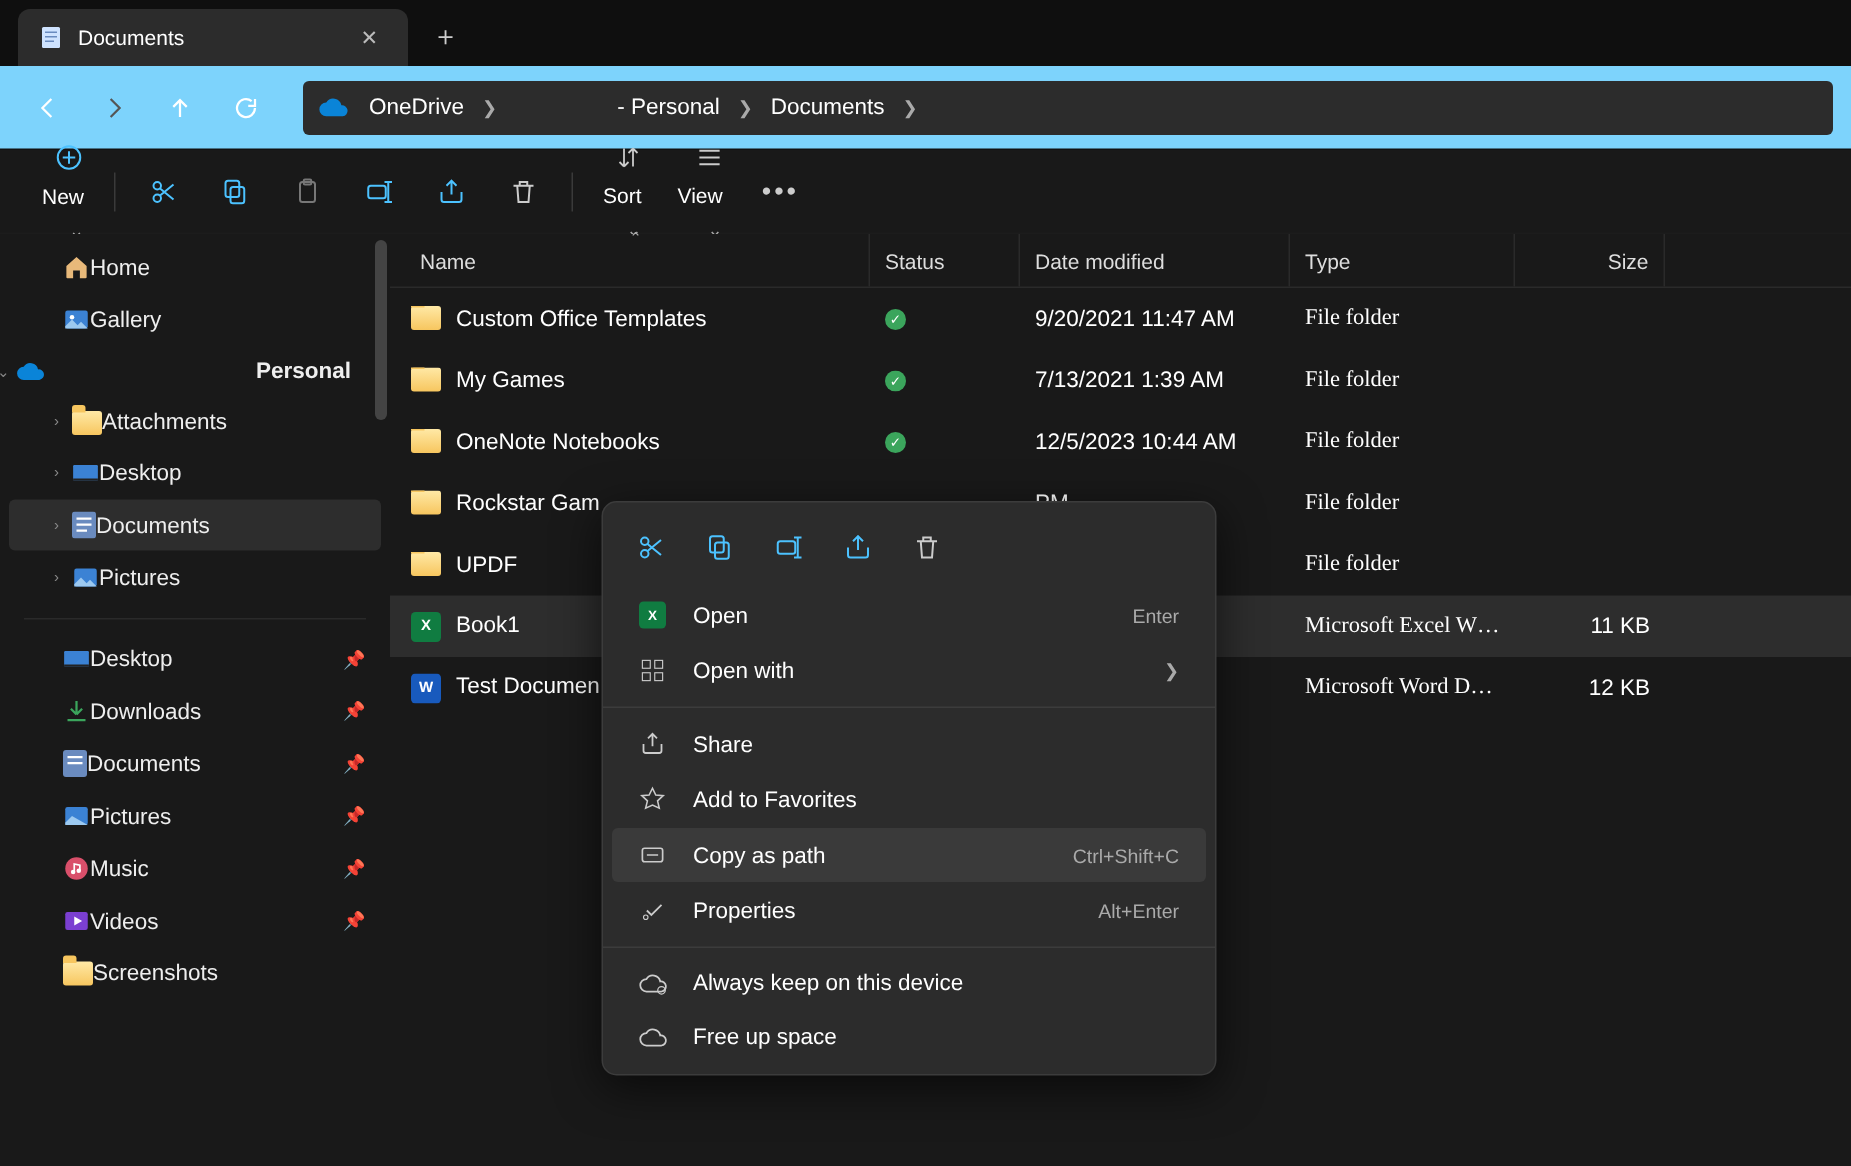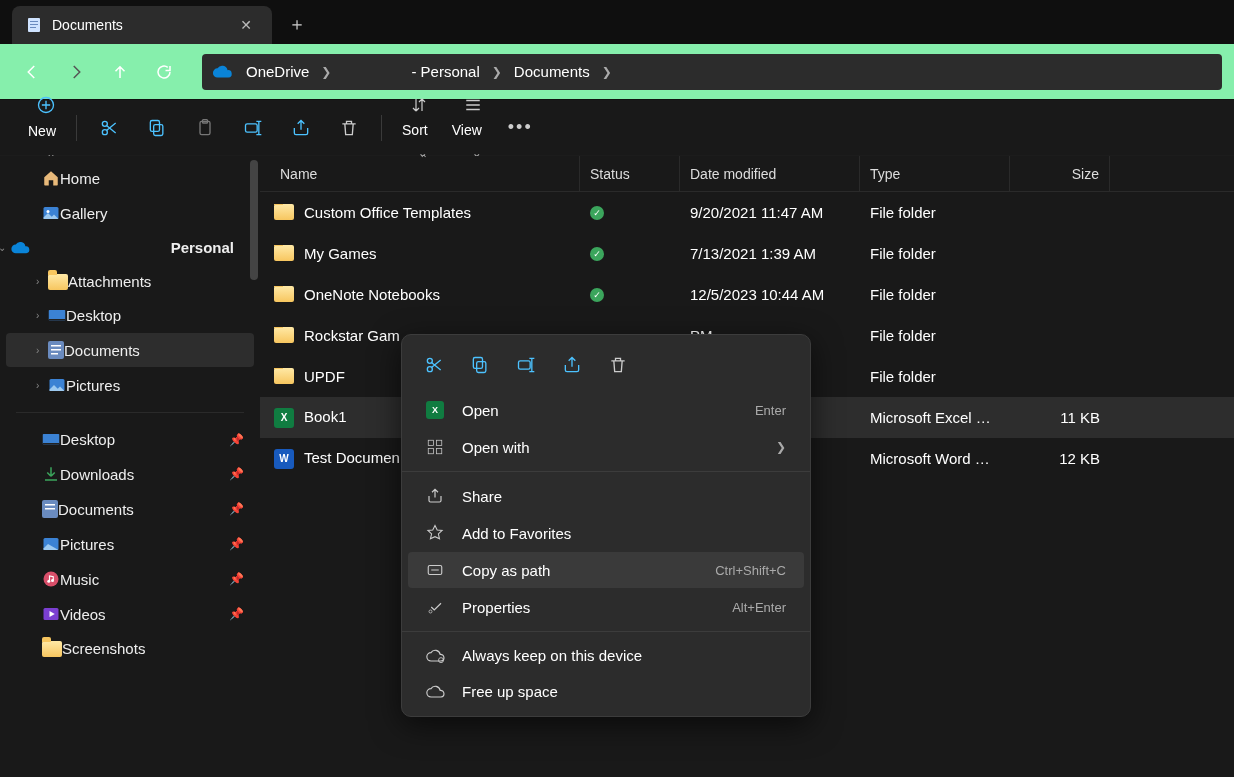--- a/index.html
+++ b/index.html
@@ -5,21 +5,21 @@
   * { margin: 0; padding: 0; box-sizing: border-box; font-family: "Segoe UI", sans-serif; }
   body { background: #191919; color: #fff; width: 1234px; height: 777px; overflow: hidden; font-size: 14px; }
   
   .tab-bar { height: 44px; background: #0f0f0f; display: flex; align-items: flex-end; padding-left: 12px; }
   .tab { height: 38px; background: #2c2c2c; border-radius: 8px 8px 0 0; display: flex; align-items: center; padding: 0 14px; min-width: 260px; gap: 10px; }
   .tab .tab-icon { width: 16px; height: 16px; }
   .tab-title { flex: 1; font-size: 14px; }
   .tab-close { color: #bbb; font-size: 14px; padding: 2px 6px; cursor: pointer; }
   .tab-add { color: #ccc; font-size: 18px; padding: 8px 16px; cursor: pointer; }
   
-  .addr-row { height: 56px; background: #86efac; display: flex; align-items: center; padding: 0 12px; gap: 4px; border-bottom: 1px solid #111; }
+  .addr-row { height: 56px; background: #7dd3fc; display: flex; align-items: center; padding: 0 12px; gap: 4px; border-bottom: 1px solid #111; }
   .nav-btn { width: 40px; height: 40px; display: flex; align-items: center; justify-content: center; border-radius: 6px; color: #ccc; cursor: pointer; }
   .nav-btn.disabled { color: #555; }
   .addr-field { flex: 1; margin-left: 14px; height: 36px; background: #2c2c2c; border-radius: 4px; display: flex; align-items: center; padding: 0 10px; gap: 8px; }
   .crumb { display: flex; align-items: center; gap: 8px; color: #fff; font-size: 15px; padding: 2px 4px; }
   .chevron { color: #aaa; font-size: 12px; }
   
   .toolbar { height: 56px; display: flex; align-items: center; padding: 0 18px; gap: 4px; border-bottom: 1px solid #1c1c1c; }
   .tool { display: flex; align-items: flex-end; gap: 8px; padding: 6px 10px; border-radius: 4px; color: #fff; cursor: pointer; flex-direction: column; }
   .tool.icon-only { padding: 6px 12px; }
   .divider { width: 1px; height: 26px; background: #3a3a3a; margin: 0 6px; }
@@ -44,21 +44,21 @@
   .col.type { width: 150px; }
   .col.size { width: 100px; justify-content: flex-end; }
   .sort-caret { position: absolute; left: 50%; top: -3px; font-size: 10px; color: #aaa; }
   .rows { }
   .row { display: flex; align-items: center; height: 41px; font-size: 15px; }
   .row.sel { background: #2d2d2d; }
   .cell { padding: 0 10px; overflow: hidden; text-overflow: ellipsis; white-space: nowrap; }
   .cell.name { width: 320px; padding-left: 14px; display: flex; align-items: flex-start; gap: 10px; }
   .cell.status { width: 100px; display:flex; align-items:center; }
   .cell.date { width: 180px; }
-  .cell.type { width: 150px; }
+  .cell.type { width: 150px; font-family: Liberation Serif, serif; }
   .cell.size { width: 100px; text-align: right; }
   .folder-icon { width: 20px; height: 16px; background: linear-gradient(#ffe9a6,#f7c65f); border-radius: 2px; position: relative; }
   .folder-icon::before { content:""; position:absolute; top:-4px; left:0; width:9px; height:5px; background:#f7c65f; border-radius:2px 2px 0 0; }
   .excel-icon, .word-icon { width: 20px; height: 20px; border-radius: 3px; display:flex; align-items:center; justify-content:center; font-size:10px; font-weight:bold; color:#fff; }
   .excel-icon { background:#107c41; }
   .word-icon { background:#185abd; }
   .status-ok { width:14px; height:14px; border-radius:50%; background:#3ba55c; display:inline-flex; align-items:center; justify-content:center; color:#fff; font-size:9px; }
   
   .ctx { position: absolute; left: 401px; top: 334px; width: 410px; background: #2c2c2c; border: 1px solid #3c3c3c; border-radius: 10px; box-shadow: 0 8px 30px rgba(0,0,0,0.6); overflow: hidden; z-index: 50; padding-bottom:6px;}
   .ctx-iconrow { display: flex; gap: 2px; padding: 12px 10px 8px; }

